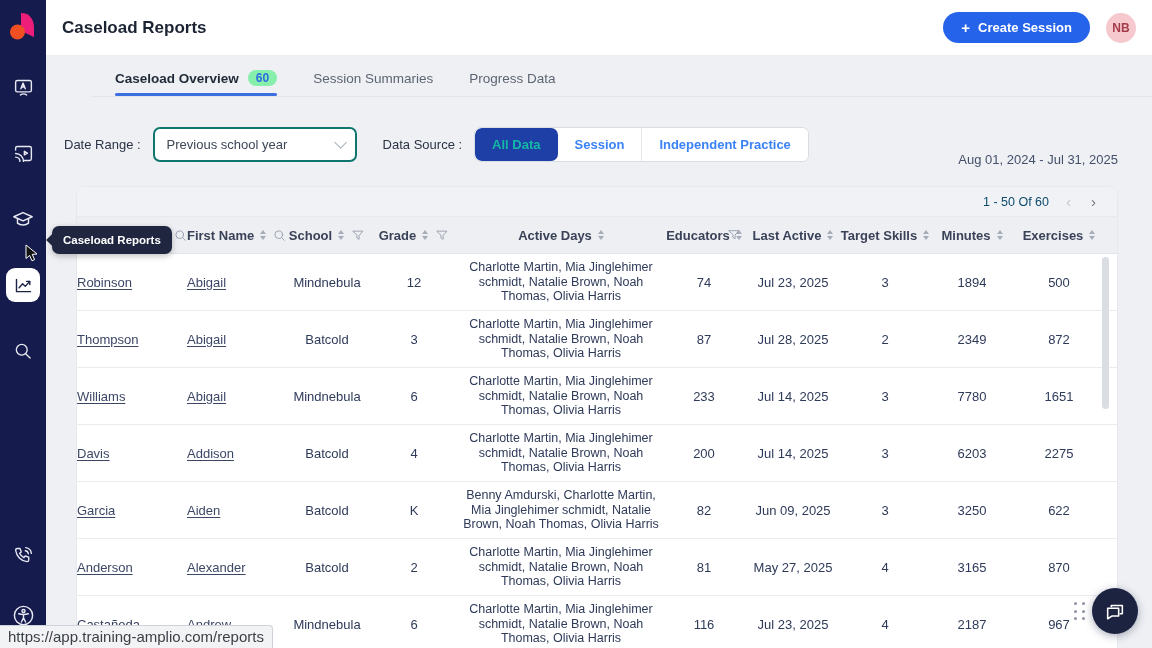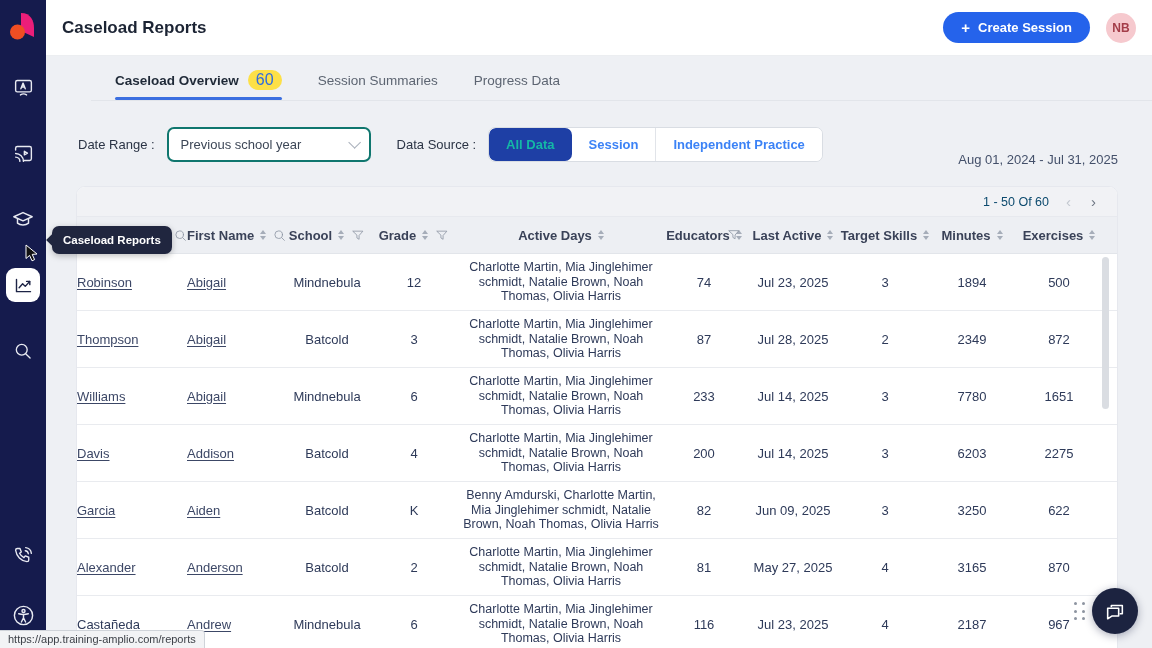--- a/index.html
+++ b/index.html
@@ -36,24 +36,24 @@
   .avatar {
     width:30px; height:30px; border-radius:50%; background:#f6c9ce; color:#a43d49;
     font-size:12px; font-weight:700; display:flex; align-items:center; justify-content:center;
   }
   
   .tabs-zone { position:absolute; left:46px; top:56px; right:0;margin-left:45px; }
   .tabs { display:flex; gap:36px; padding:14px 0 0 24px; }
   .tab { font-size:13.5px; color:#5d6572; padding-bottom:10px; position:relative; cursor:pointer; display:flex; align-items:center; gap:9px; }
   .tab.active { color:#1f2937; font-weight:600; }
   .tab.active::after { content:""; position:absolute; left:0; right:0; bottom:0; height:3px; border-radius:3px; background:#3b6fe0; }
-  .tab-badge { background:#fde047; color:#2f6bdf; font-size:16px; font-weight:400; border-radius:10px; padding:1px 8px; }
+  .tab-badge { background:#86efac; color:#2f6bdf; font-size:12px; font-weight:700; border-radius:10px; padding:1px 8px; }
   .tabs-divider { height:1px; background:#e2e5ea; }
   
-  .filter-row { position:absolute; left:46px; top:124px; right:0; height:40px; display:flex; align-items:center; padding-left:32px; }
+  .filter-row { position:absolute; left:32px; top:124px; right:0; height:40px; display:flex; align-items:center; padding-left:32px; }
   .filter-label { font-size:13px; color:#2b3445; margin-right:12px; }
   .dropdown {
     width:204px; height:35px; background:#fff; border:2px solid #0f766e; border-radius:7px;
     display:flex; align-items:center; padding:0 12px; cursor:pointer;
   }
   .dropdown-value { font-size:13px; color:#3d4757; }
   .chev-down { margin-left:auto; width:9px; height:9px; border-right:1.5px solid #aab1bc; border-bottom:1.5px solid #aab1bc; transform:rotate(45deg) translateY(-3px); }
   .ds-label { margin-left:26px; }
   .segmented { display:flex; background:#fff; border:1px solid #d9dde3; border-radius:7px; overflow:hidden; height:35px; align-items:stretch; }
   .segment { display:flex; align-items:center; padding:0 17px; font-size:13px; font-weight:600; color:#3b82f6; cursor:pointer; background:#fff; border:none; font-family:inherit; }
@@ -102,21 +102,21 @@
   .tooltip::before { content:""; position:absolute; left:-4px; top:50%; width:9px; height:9px; background:#20263f; transform:translateY(-50%) rotate(45deg); }
   .cursor { position:absolute; left:25px; top:244px; z-index:60; }
   
   .chat-fab { position:absolute; left:1092px; top:588px; width:46px; height:46px; border-radius:50%; background:#1c2340; display:flex; align-items:center; justify-content:center; z-index:30; cursor:pointer; box-shadow:0 2px 8px rgba(20,26,64,.35); }
   .chat-fab svg { stroke:#fff; fill:none; stroke-width:1.7; stroke-linejoin:round; }
   .drag-dots { position:absolute; left:1074px; top:602px; display:grid; grid-template-columns:repeat(2,4px); grid-auto-rows:4px; gap:3.5px; z-index:30; cursor:grab; }
   .drag-dots i { width:3px; height:3px; border-radius:50%; background:#8d94a0; }
   
   .url-bar {
     position:absolute; left:0; bottom:0; z-index:70; background:#f2f3f5; border:1px solid #cfd3d9; border-left:none; border-bottom:none;
-    border-top-right-radius:4px; font-size:11px; color:#3b3f46; padding:2px 8px 3px 8px;
+    border-top-right-radius:4px; font-size:15px; color:#3b3f46; padding:2px 8px 3px 8px;
   }
 </style>
 </head>
 <body>
 
 <div class="sidebar">
   <div class="logo">
     <svg width="32" height="38" viewBox="0 0 32 38">
       <path d="M14 3 C24 3 27 11 27 18 L27 27 L14 21 Z" fill="#ec1e79"></path>
       <circle cx="10.5" cy="22" r="7.5" fill="#f04e23"></circle>
@@ -419,24 +419,24 @@
         <div class="td al-center">K</div>
         <div class="td al-center td-educators">Benny Amdurski, Charlotte Martin, Mia Jinglehimer schmidt, Natalie Brown, Noah Thomas, Olivia Harris</div>
         <div class="td al-center">82</div>
         <div class="td al-center">Jun 09, 2025</div>
         <div class="td al-center">3</div>
         <div class="td al-center">3250</div>
         <div class="td al-center">622</div>
       </div>
       <div class="grid-row tr">
         <div class="td al-left">
+          <span class="cell-link">Anderson</span>
+        </div>
+        <div class="td al-left">
           <span class="cell-link">Alexander</span>
-        </div>
-        <div class="td al-left">
-          <span class="cell-link">Anderson</span>
         </div>
         <div class="td al-center">Batcold</div>
         <div class="td al-center">2</div>
         <div class="td al-center td-educators">Charlotte Martin, Mia Jinglehimer schmidt, Natalie Brown, Noah Thomas, Olivia Harris</div>
         <div class="td al-center">81</div>
         <div class="td al-center">May 27, 2025</div>
         <div class="td al-center">4</div>
         <div class="td al-center">3165</div>
         <div class="td al-center">870</div>
       </div>

